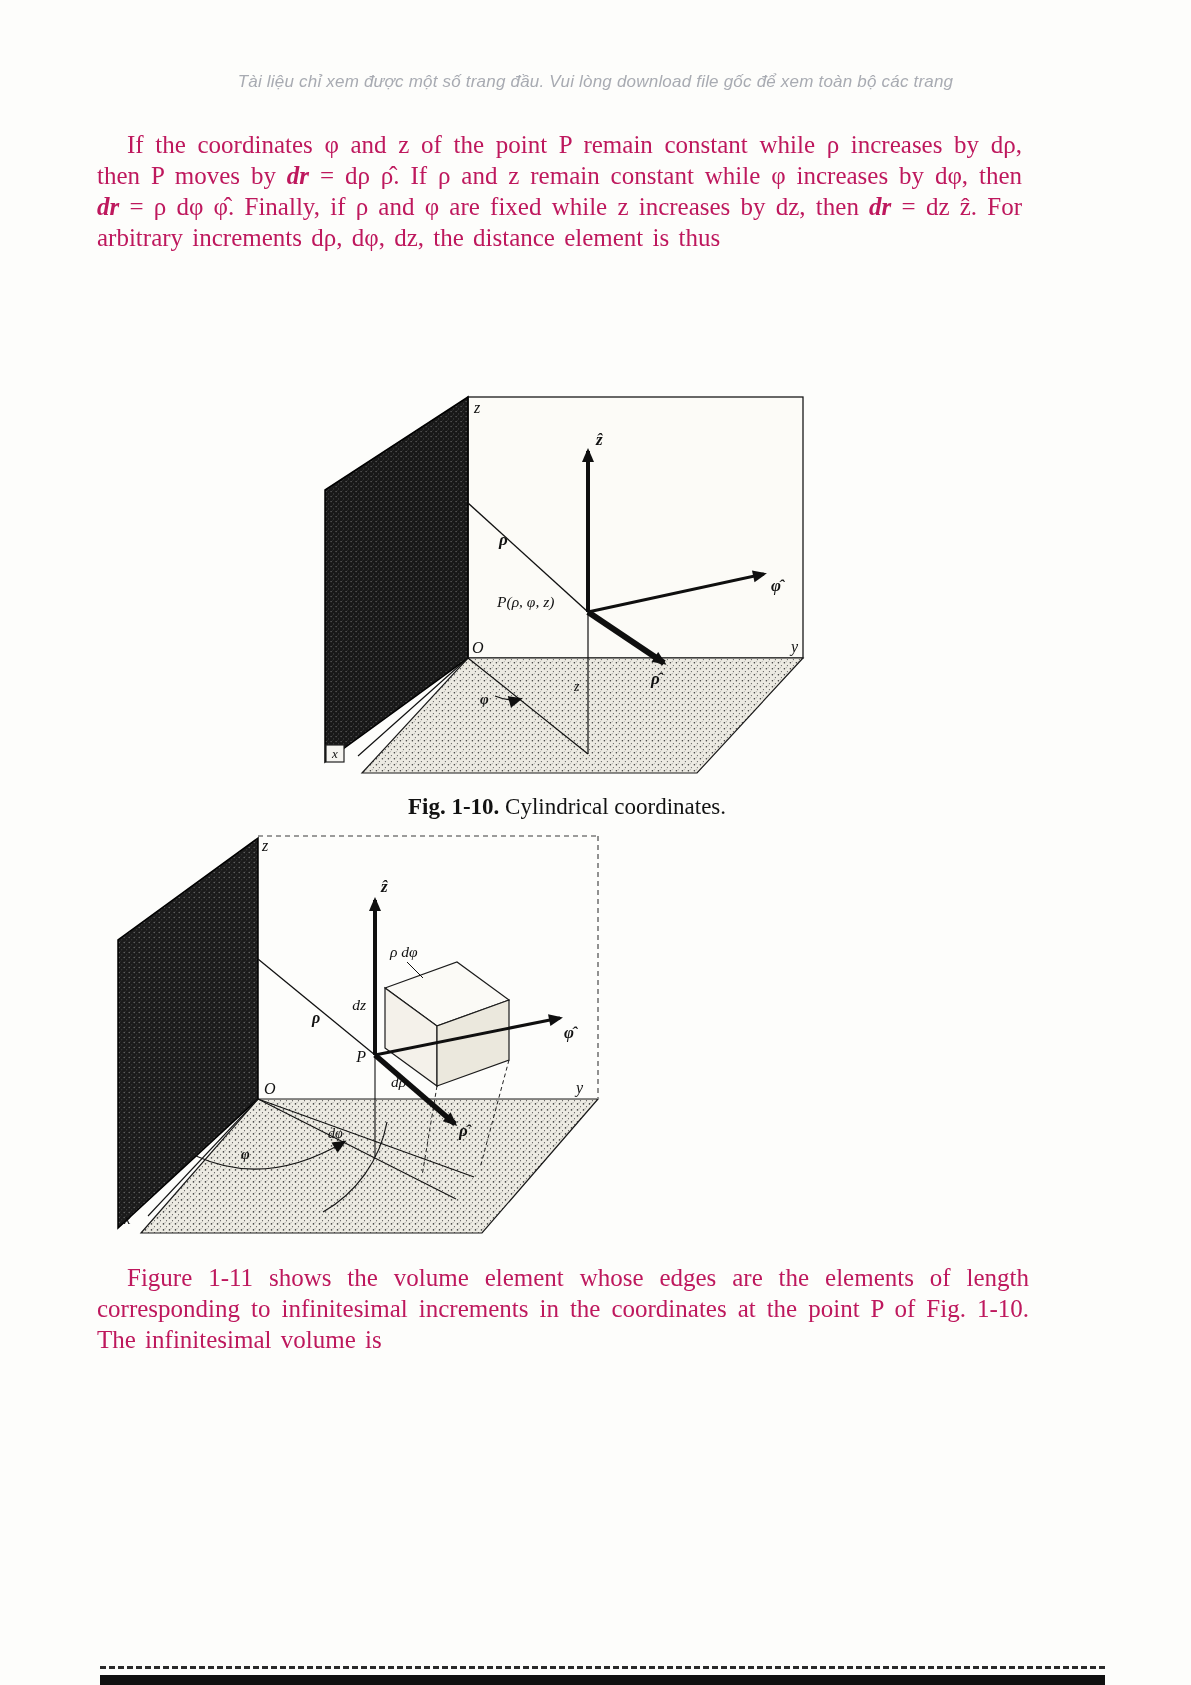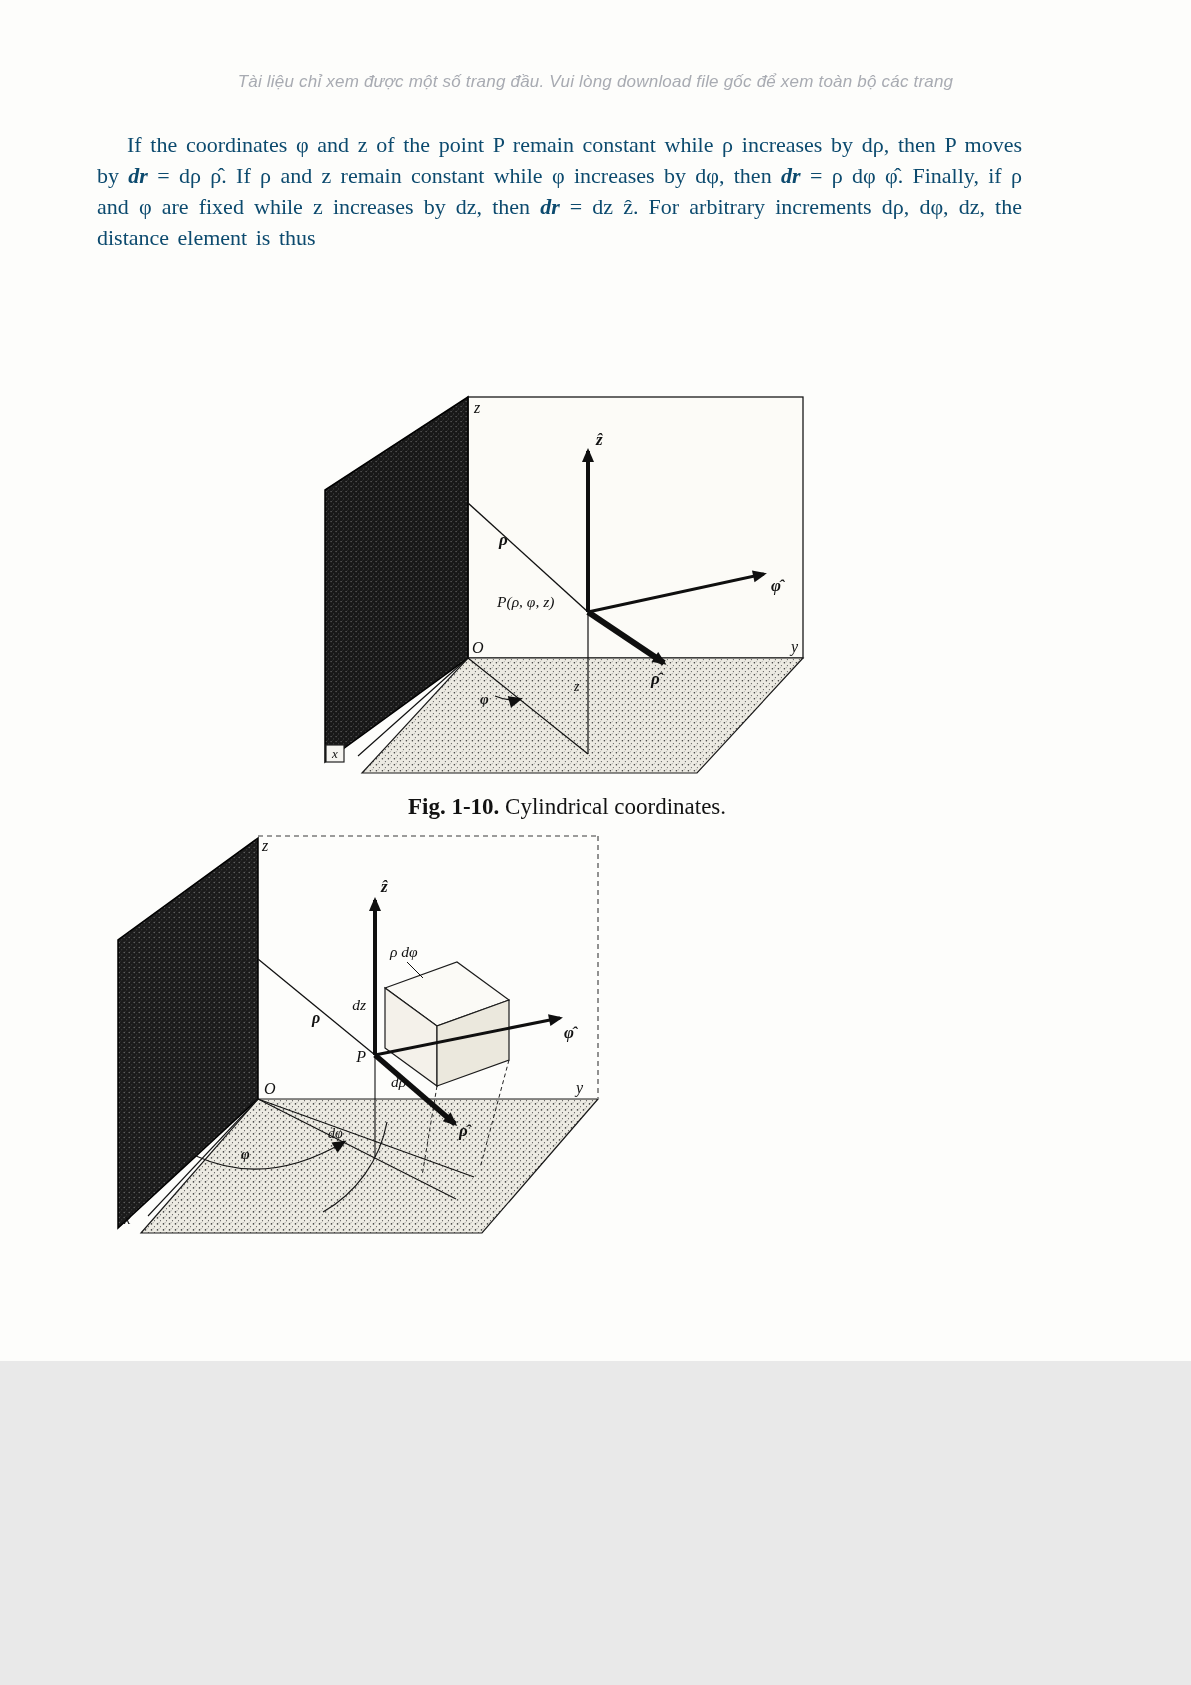--- a/index.html
+++ b/index.html
@@ -1,28 +1,28 @@
 <!DOCTYPE html>
 <html><head>
 <meta charset="utf-8">
 <style>
   html,body { margin:0; padding:0; background:#e9e9e9; }
   .page {
-    position:relative; width:1191px; height:1361px; margin:0 auto;
+    position:relative; width:1191px; height:1685px; margin:0 auto;
     background:#fdfdfb; overflow:hidden;
     font-family:"Liberation Serif", serif; color:#121212;
   }
   .watermark {
     position:absolute; top:72px; left:0; width:100%; text-align:center;
     font-family:"Liberation Sans", sans-serif; font-style:italic;
     font-size:17px; color:#a8abb2; letter-spacing:0.2px;
   }
   .para {
-    position:absolute; font-size:22px; line-height:31px;
-    text-align:justify; word-spacing:3px; color:#0c4a6e;
+    position:absolute; font-size:25px; line-height:31px;
+    text-align:justify; word-spacing:3px; color:#be185d;
   }
   .p1 { left:97px; top:129px; width:925px; text-indent:30px; }
   .p2 { left:97px; top:1262px; width:932px; text-indent:30px; }
   .bvar { font-style:italic; font-weight:bold; }
   .equation {
     position:absolute; left:97px; width:940px; text-align:center;
     font-size:25px; font-style:italic;
   }
   .eq1 { top:316px; }
   .eq2 { top:1390px; }
@@ -170,18 +170,19 @@
     <text x="156" y="268" class="flbl" font-size="16">O</text>
     <text x="468" y="267" class="flbl" font-size="16">y</text>
     <text x="456" y="212" class="flbl fb" font-size="17">φ̂</text>
     <text x="351" y="310" class="flbl fb" font-size="17">ρ̂</text>
     <text x="220" y="312" class="flbl" font-size="14">dφ</text>
     <text x="133" y="333" class="flbl fb" font-size="15">φ</text>
     <text x="16" y="398" class="flbl" font-size="15" fill="#dedede">x</text>
   </svg>
 
 
+  <div class="para p2">Figure 1-11 shows the volume element whose edges are the elements of length corresponding to infinitesimal increments in the coordinates at the point P of Fig. 1-10. The infinitesimal volume is</div>
 
 
   <div class="bottom-dashes"></div>
   <div class="bottom-bar"></div>
 
 </div>
 
 </body></html>

